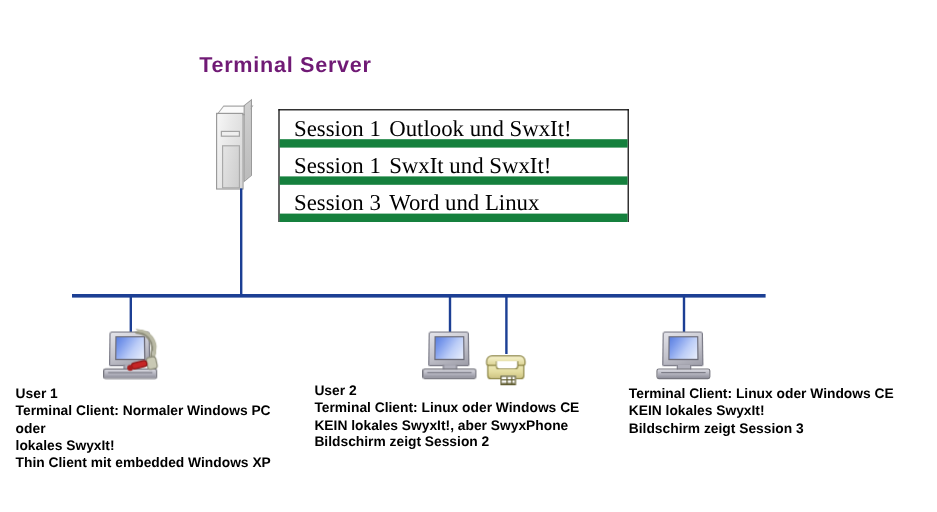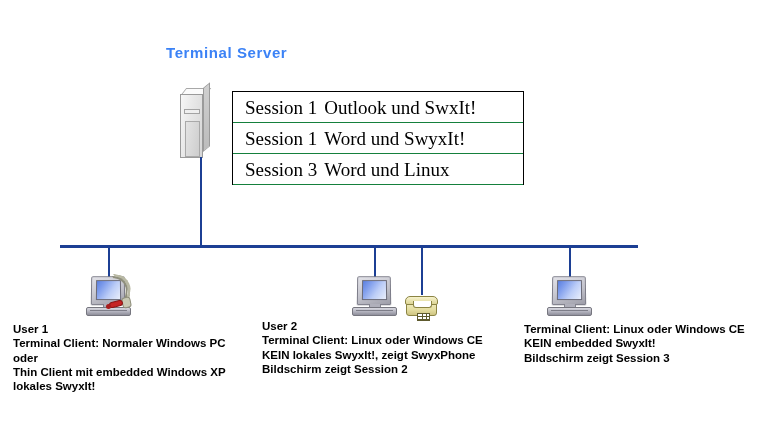--- a/index.html
+++ b/index.html
@@ -15,24 +15,24 @@
     overflow: hidden;
     font-family: "Liberation Sans", sans-serif;
   }
 
   
   .diagram-title {
     position: absolute;
     left: 166px;
     top: 44px;
     font-family: "Liberation Sans", sans-serif;
-    font-size: 15px;
+    font-size: 18px;
     font-weight: bold;
     letter-spacing: 0.6px;
-    color: #3b82f6;
+    color: #701a75;
     white-space: nowrap;
   }
 
   
   .server-tower {
     position: absolute;
     left: 180px;
     top: 88px;
     width: 33px;
     height: 70px;
@@ -99,21 +99,21 @@
     top: 91px;
     width: 292px;
     border: 1px solid #000000;
     border-bottom: none;
     box-sizing: border-box;
     background: #ffffff;
   }
   .session-row {
     height: 31px;
     line-height: 31px;
-    border-bottom: 1px solid #15803d;
+    border-bottom: 7px solid #15803d;
     box-sizing: border-box;
     font-family: "Liberation Serif", serif;
     font-size: 19px;
     color: #000000;
     padding-left: 12px;
     white-space: nowrap;
     overflow: hidden;
   }
   .session-row .sess-label { margin-right: 7px; }
 
@@ -349,21 +349,21 @@
       <div class="tower-slot"></div>
       <div class="tower-panel"></div>
     </div>
   </div>
 
   <div class="session-table">
     <div class="session-row">
       <span class="sess-label">Session 1</span><span>Outlook und SwxIt!</span>
     </div>
     <div class="session-row">
-      <span class="sess-label">Session 1</span><span>Word und SwyxIt!</span>
+      <span class="sess-label">Session 1</span><span>SwxIt und SwxIt!</span>
     </div>
     <div class="session-row">
       <span class="sess-label">Session 3</span><span>Word und Linux</span>
     </div>
   </div>
 
   <div class="bus-line"></div>
 
   <div class="drop-line" style="left:200px; top:157px; height:90px;"></div>
 
@@ -420,30 +420,30 @@
     </div>
     <div class="pc-neck"></div>
     <div class="pc-base"></div>
     <div class="pc-base-line"></div>
   </div>
 
   <div class="user-caption" style="left:13px; top:322px;">
     <div>User 1</div>
     <div>Terminal Client: Normaler Windows PC</div>
     <div>oder</div>
+    <div>lokales SwyxIt!</div>
     <div>Thin Client mit embedded Windows XP</div>
-    <div>lokales SwyxIt!</div>
   </div>
 
   <div class="user-caption" style="left:262px; top:319px;">
     <div>User 2</div>
     <div>Terminal Client: Linux oder Windows CE</div>
-    <div>KEIN lokales SwyxIt!, zeigt SwyxPhone</div>
+    <div>KEIN lokales SwyxIt!, aber SwyxPhone</div>
     <div>Bildschirm zeigt Session 2</div>
   </div>
 
   <div class="user-caption" style="left:524px; top:322px;">
     <div>Terminal Client: Linux oder Windows CE</div>
-    <div>KEIN embedded SwyxIt!</div>
+    <div>KEIN lokales SwyxIt!</div>
     <div>Bildschirm zeigt Session 3</div>
   </div>
 
 </div>
 
 </body></html>

